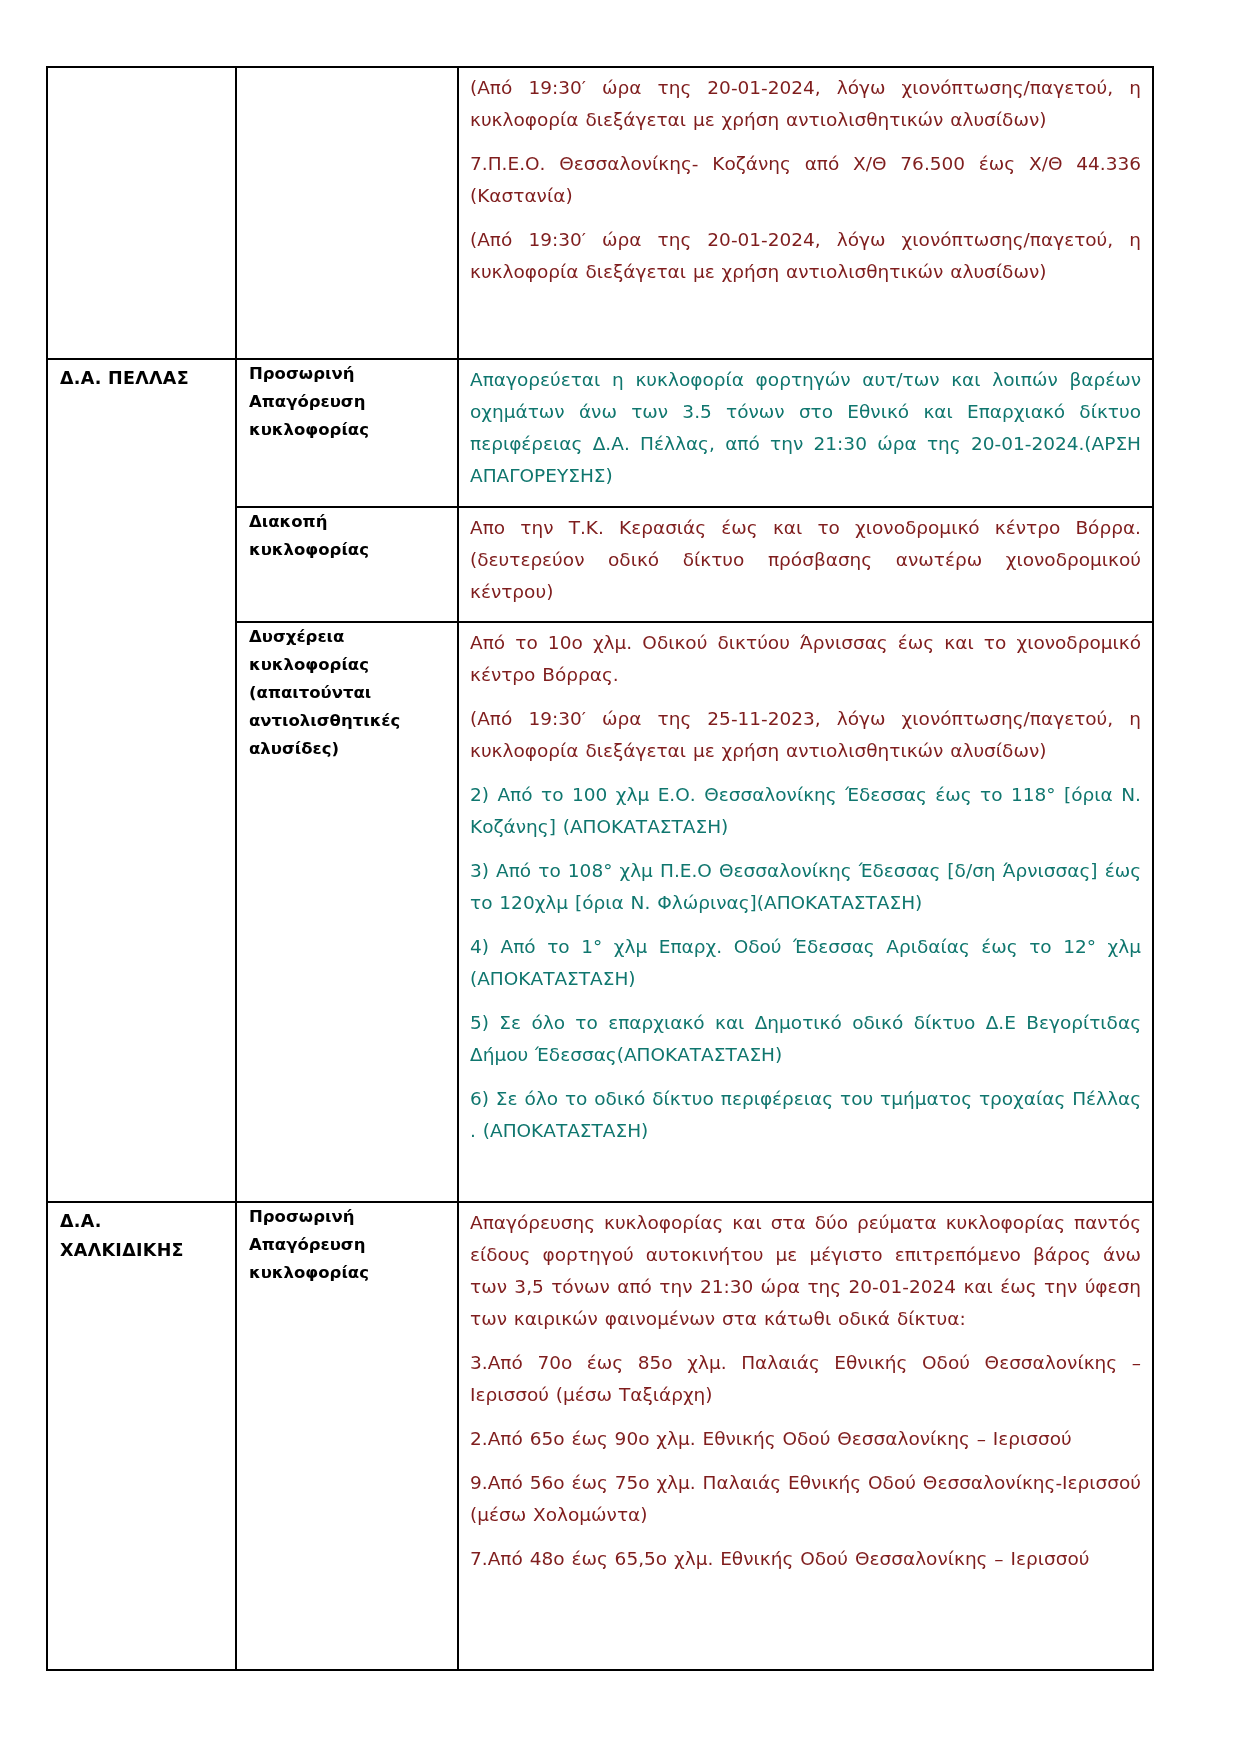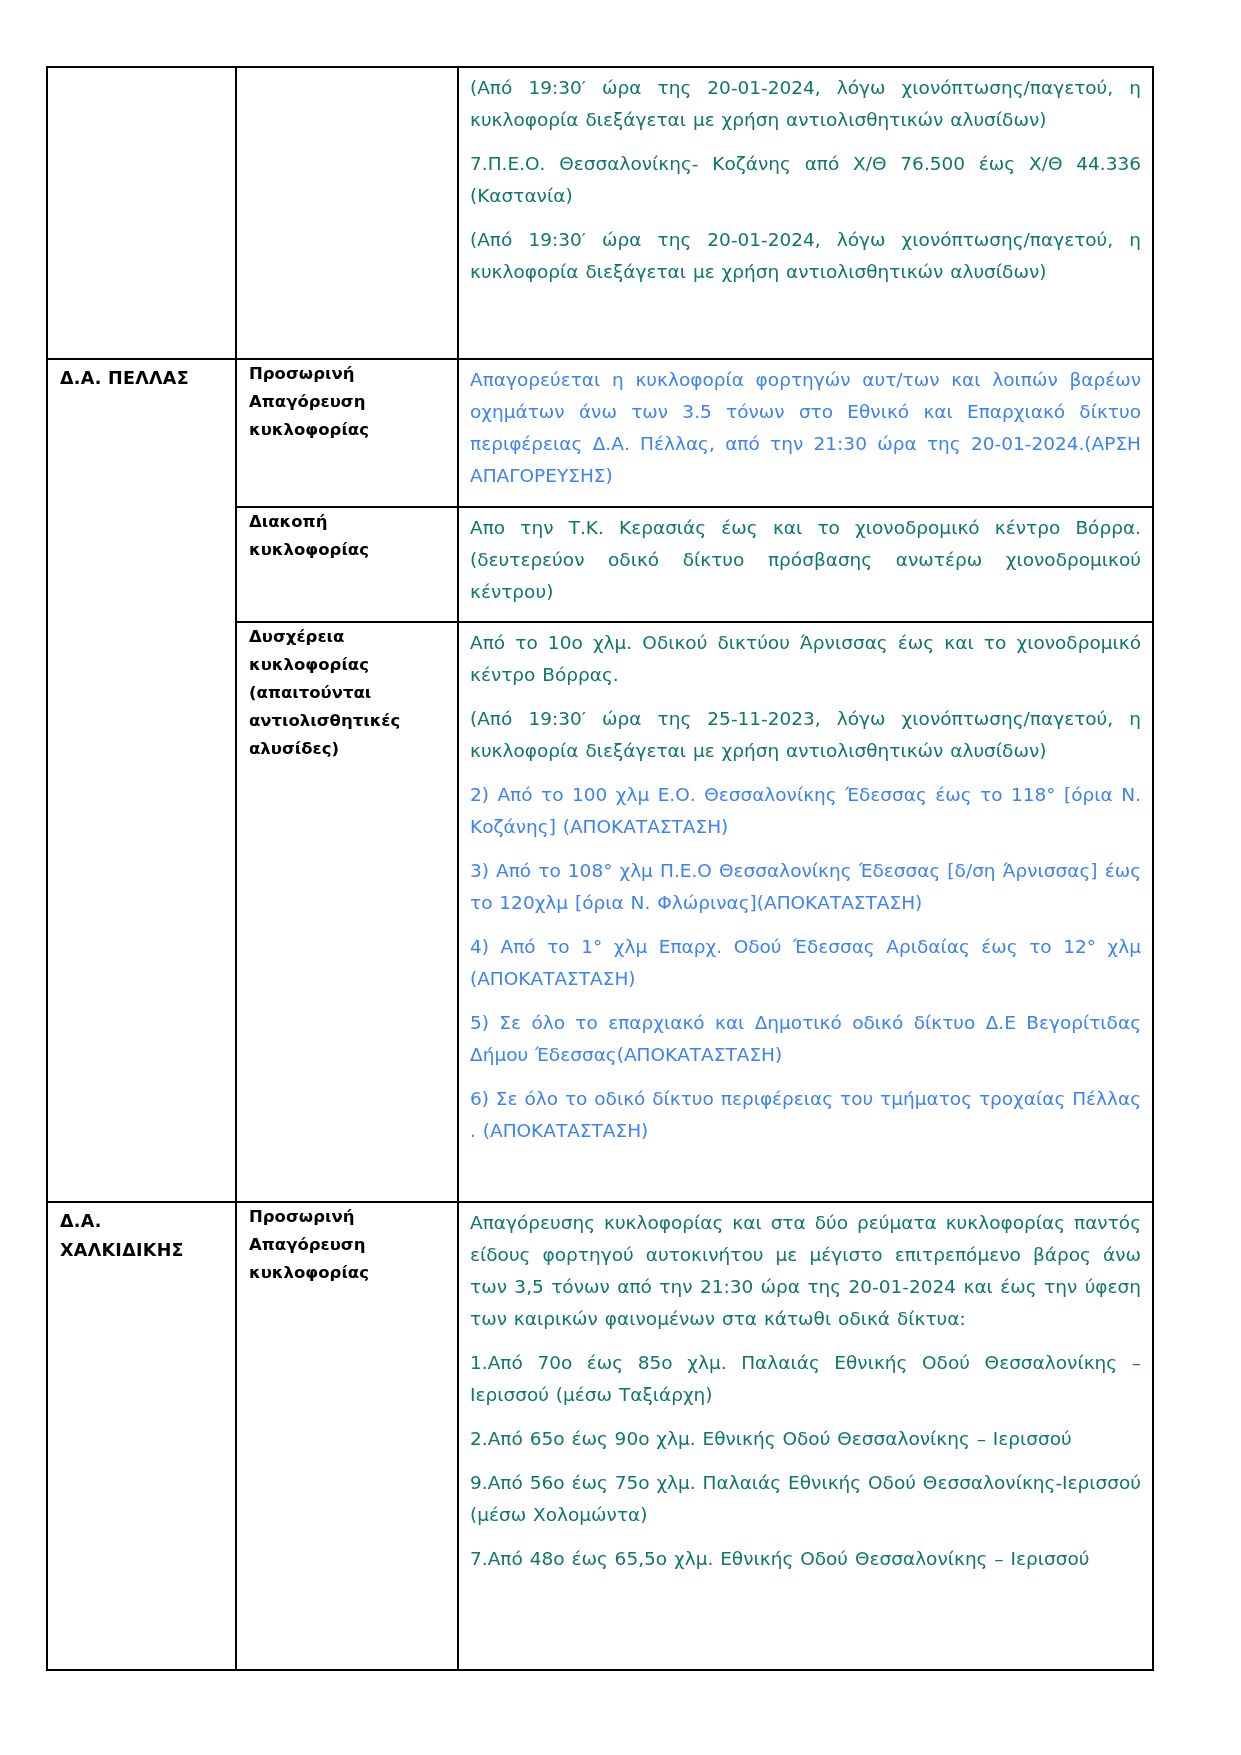--- a/index.html
+++ b/index.html
@@ -17,22 +17,22 @@
   col.c2 { width: 222px; }
   col.c3 { width: 695px; }
   .region { font-weight: bold; font-size: 17.5px; line-height: 29px;
             padding: 4px 12px 0 12px; letter-spacing: 0.3px; }
   .ctype { font-weight: bold; font-size: 16.5px; line-height: 28px;
            padding: 0 12px 0 12px; }
   .desc { padding: 4px 11px 4px 11px; }
   .para { font-size: 18.5px; line-height: 32px; text-align: justify;
           margin: 0 0 12px 0; word-spacing: 1px; }
   .para:last-child { margin-bottom: 0; }
-  .red { color: #3b82f6; }
-  .black { color: #0f766e; }
+  .red { color: #0f766e; }
+  .black { color: #7f1d1d; }
   .row-cont td { height: 290px; }
   .row-pella1 td { height: 146px; }
   .row-pella2 td { height: 113px; }
   .row-pella3 td { height: 578px; }
   .row-chalk td { height: 466px; }
 </style>
 </head>
 <body>
 
 <div class="page">
@@ -105,21 +105,21 @@
       <tr class="row-chalk">
         <td>
           <div class="region">Δ.Α. ΧΑΛΚΙΔΙΚΗΣ</div>
         </td>
         <td>
           <div class="ctype">Προσωρινή Απαγόρευση κυκλοφορίας</div>
         </td>
         <td>
           <div class="desc">
             <p class="para black">Απαγόρευσης κυκλοφορίας και στα δύο ρεύματα κυκλοφορίας παντός είδους φορτηγού αυτοκινήτου με μέγιστο επιτρεπόμενο βάρος άνω των 3,5 τόνων από την 21:30 ώρα της 20-01-2024 και έως την ύφεση των καιρικών φαινομένων στα κάτωθι οδικά δίκτυα:</p>
-            <p class="para black">1.Από 70ο έως 85ο χλμ. Παλαιάς Εθνικής Οδού Θεσσαλονίκης – Ιερισσού (μέσω Ταξιάρχη)</p>
+            <p class="para black">3.Από 70ο έως 85ο χλμ. Παλαιάς Εθνικής Οδού Θεσσαλονίκης – Ιερισσού (μέσω Ταξιάρχη)</p>
             <p class="para black">2.Από 65ο έως 90ο χλμ. Εθνικής Οδού Θεσσαλονίκης – Ιερισσού</p>
             <p class="para black">9.Από 56ο έως 75ο χλμ. Παλαιάς Εθνικής Οδού Θεσσαλονίκης-Ιερισσού (μέσω Χολομώντα)</p>
             <p class="para black">7.Από 48ο έως 65,5ο χλμ. Εθνικής Οδού Θεσσαλονίκης – Ιερισσού</p>
           </div>
         </td>
       </tr>
     </tbody>
   </table>
 </div>
 

